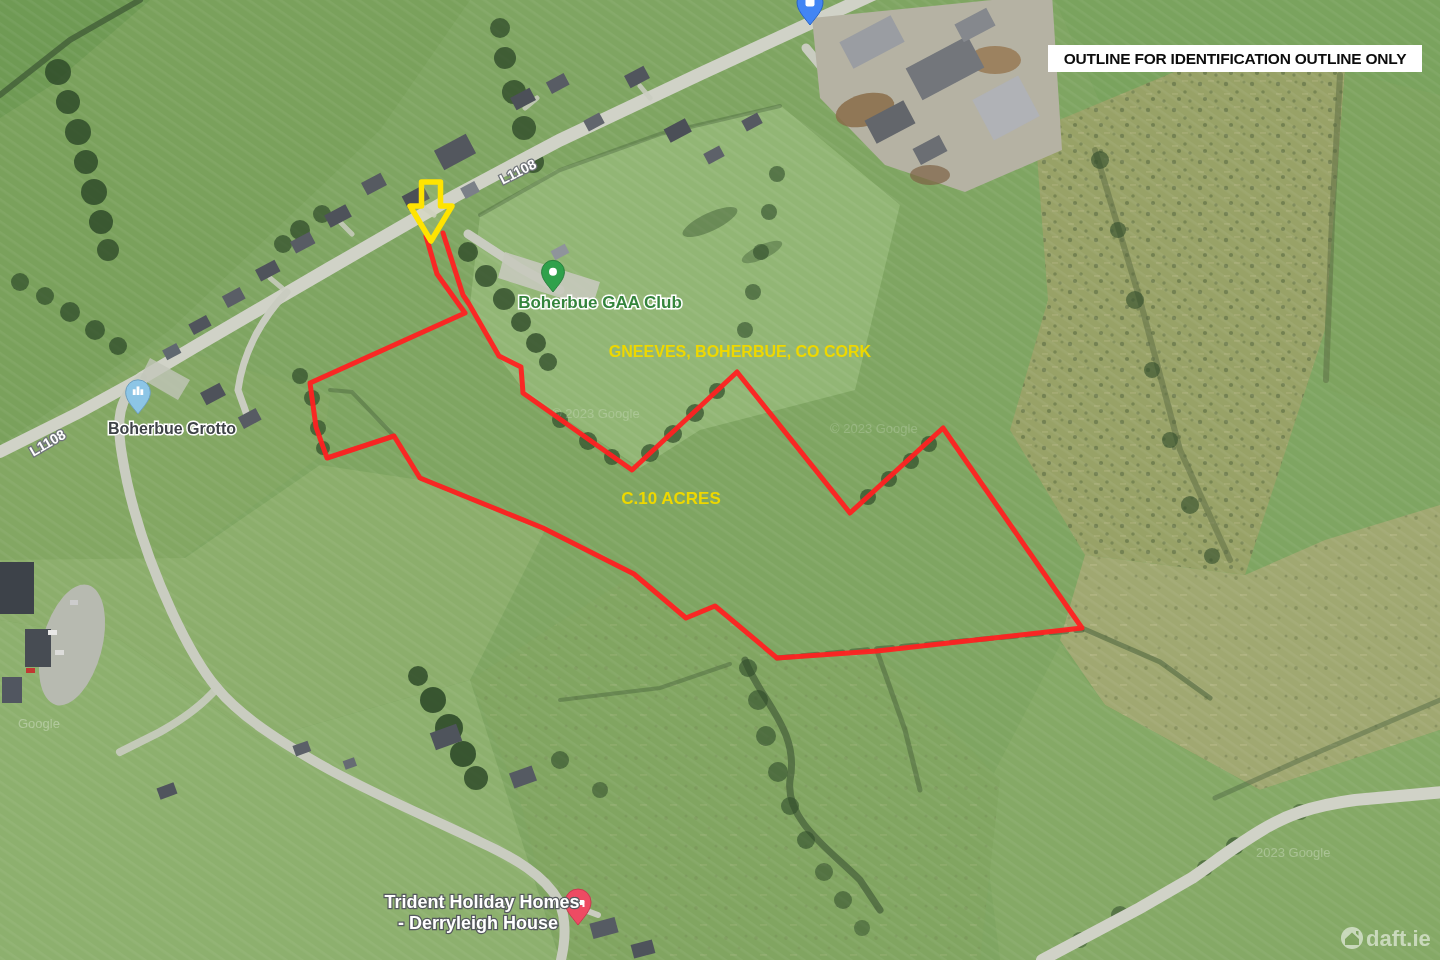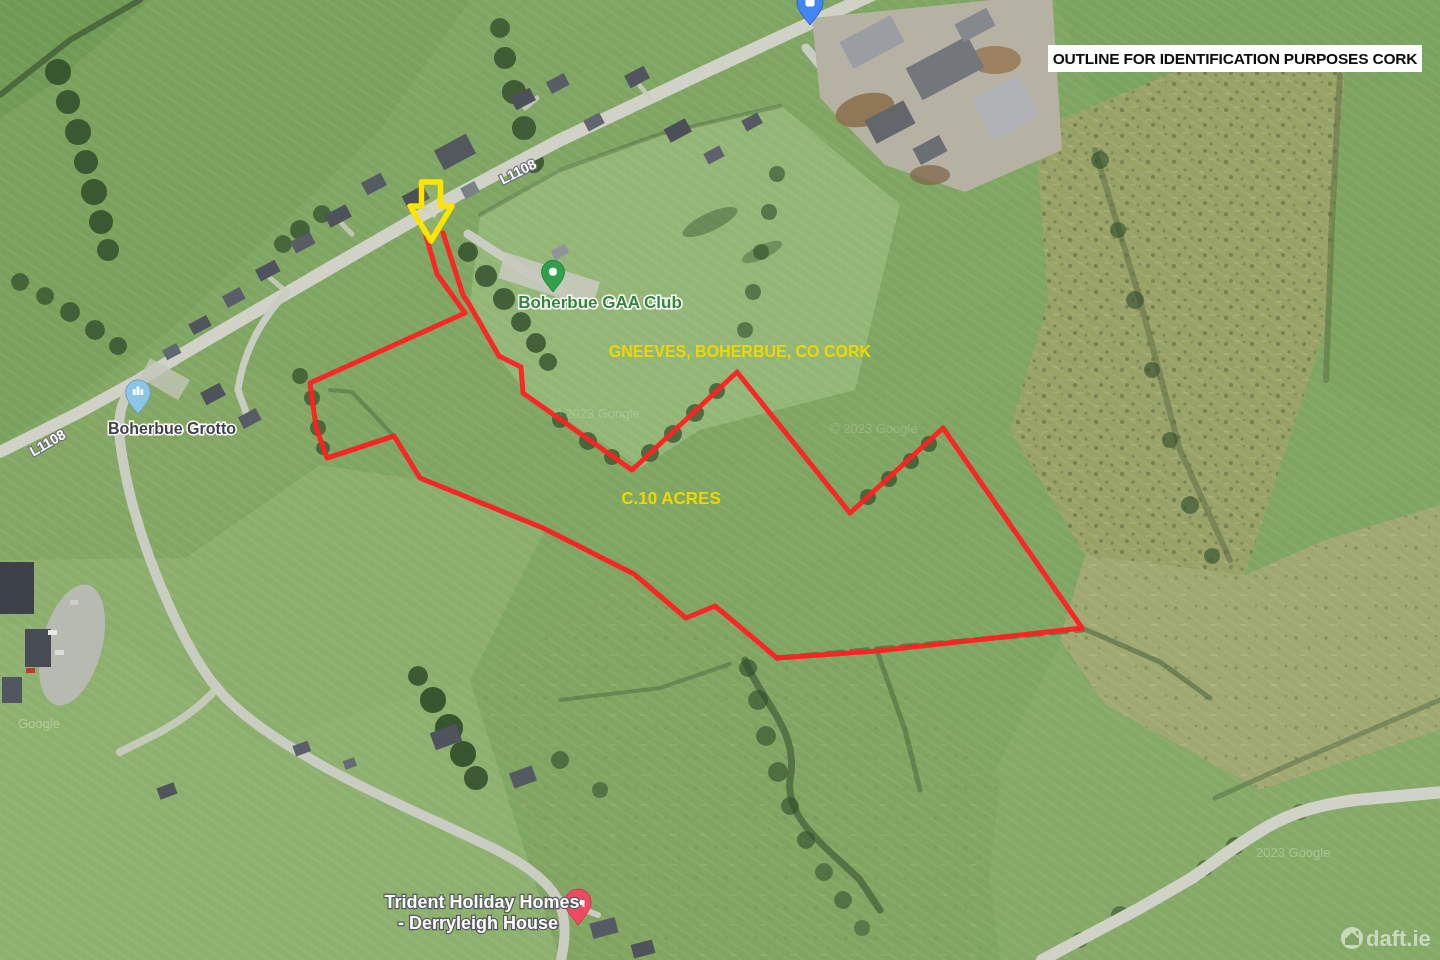--- a/index.html
+++ b/index.html
@@ -301,16 +301,16 @@
   </g>
 
   <g opacity="0.55">
     <circle cx="1352" cy="938" r="11" fill="#ffffff"></circle>
     <path d="M1345,939 l7,-6.5 l7,6.5 v6 h-14 z M1356,933.5 v-2.5 h2.5 v4.8 z" fill="#7ba05c"></path>
     <text x="1366" y="946" font-size="22" font-weight="bold" fill="#ffffff">daft.ie</text>
   </g>
 </svg>
 
 <div class="notice">
-  <span>OUTLINE FOR IDENTIFICATION PURPOSES CORK</span>
+  <span>OUTLINE FOR IDENTIFICATION OUTLINE ONLY</span>
 </div>
 
 </div>
 
 </body></html>

